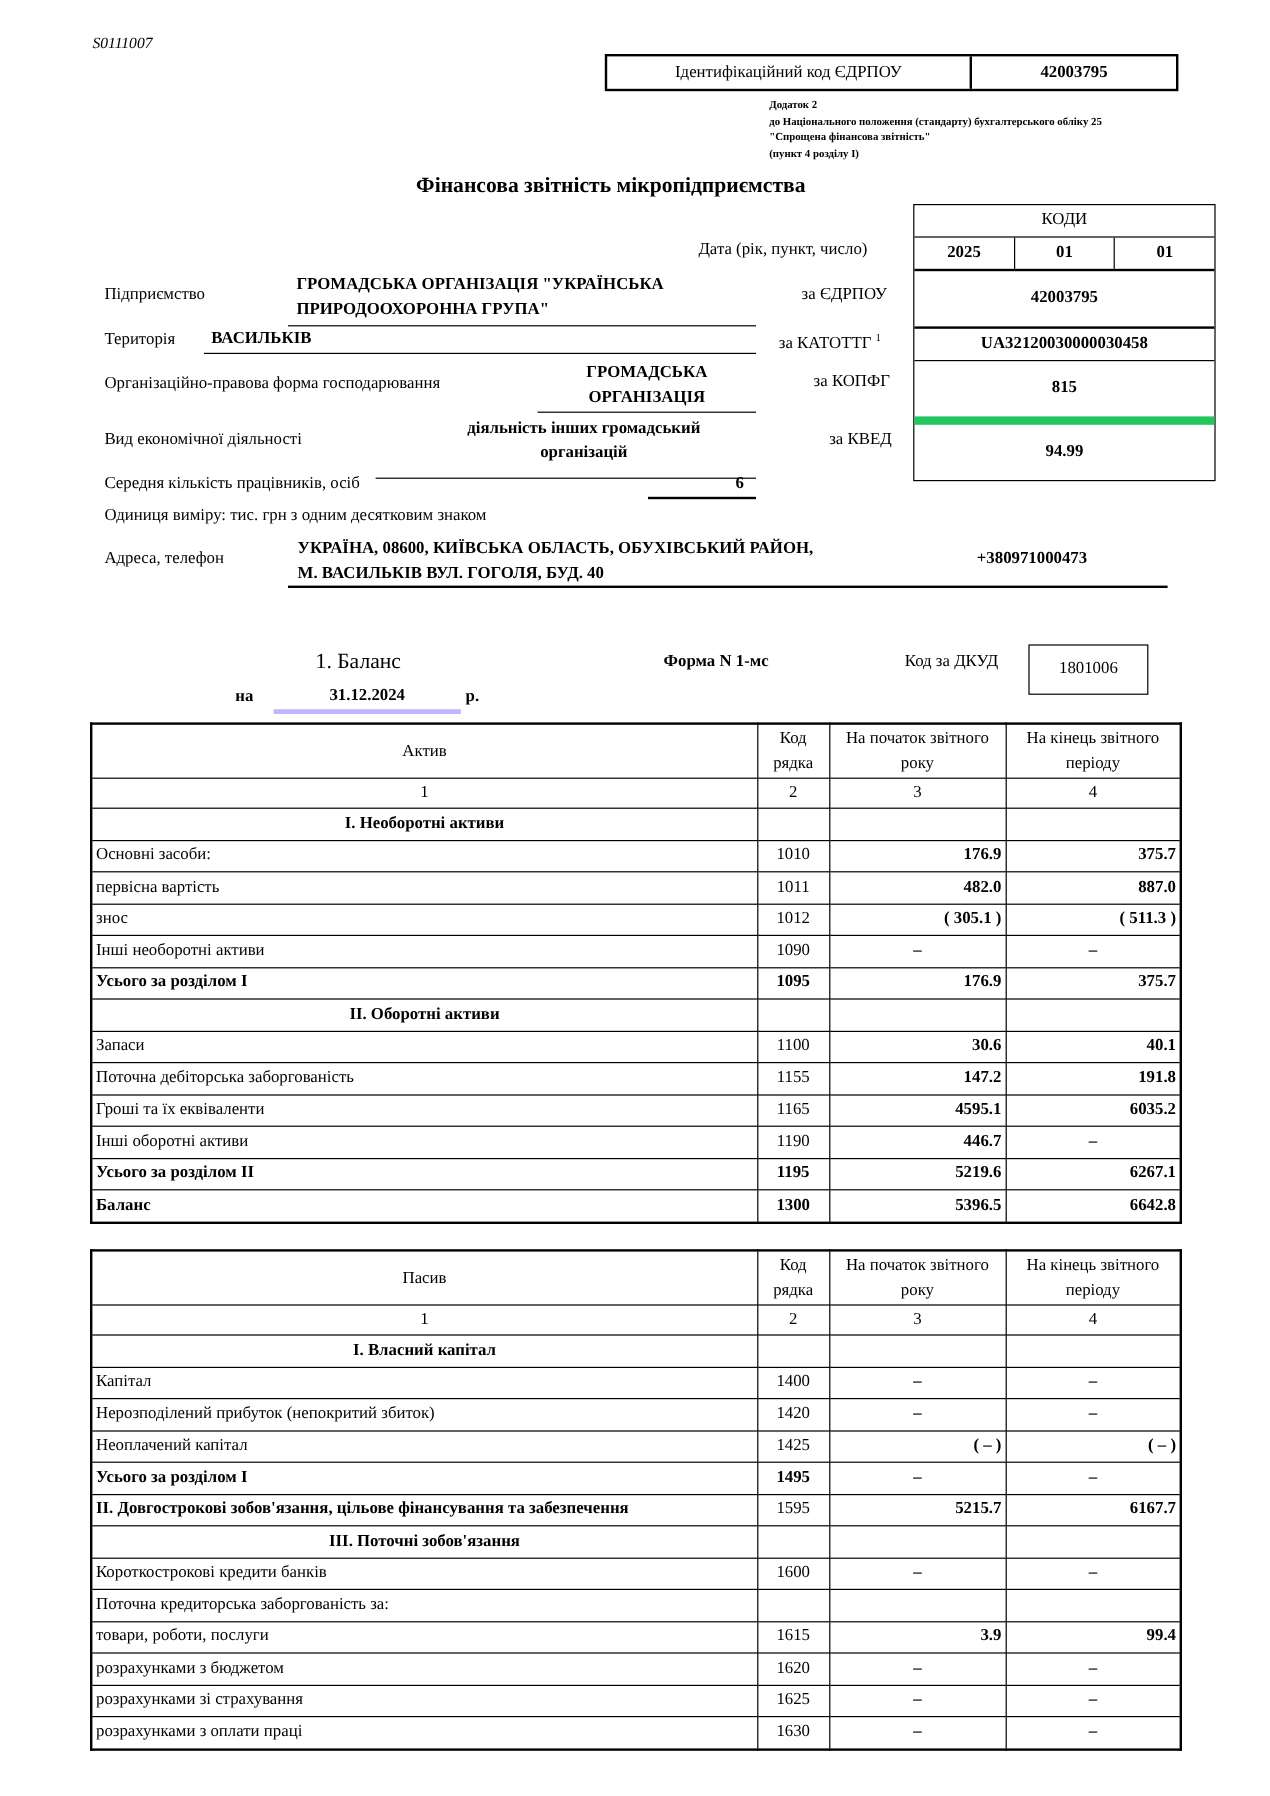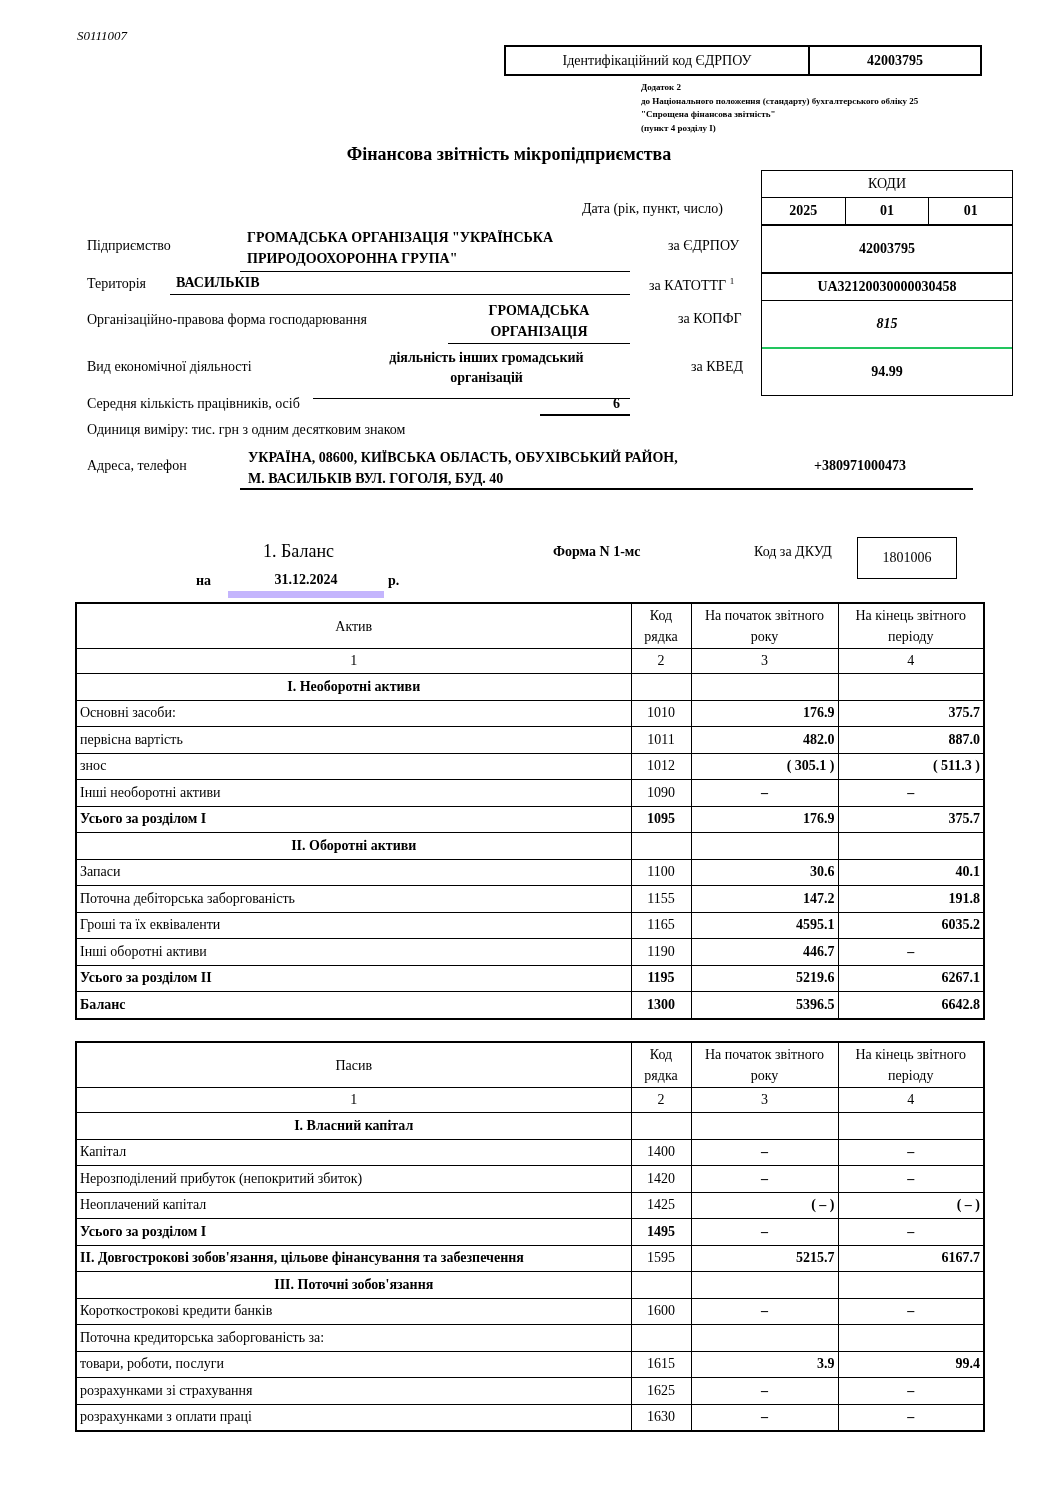--- a/index.html
+++ b/index.html
@@ -27,21 +27,21 @@
 
   .lbl { font-size: 14px; }
   .uline { border-bottom: 1px solid #000; }
   .uline2 { border-bottom: 2px solid #000; }
 
   .section-title { left: 263px; top: 541px; font-size: 18px; }
   .forma { left: 553px; top: 544px; font-weight: bold; font-size: 14px; }
   .dkud-lbl { left: 754px; top: 544px; font-size: 14px; }
   .dkud-box { left: 857px; top: 537px; width: 100px; height: 42px; border: 1px solid #000; box-sizing: border-box; display:flex; align-items:center; justify-content:center; font-size: 14px; }
   .na { left: 196px; top: 573px; font-weight: bold; }
-  .na-date { left: 228px; top: 572px; width: 156px; text-align: center; font-weight: bold; border-bottom: 7px solid #c4b5fd; padding-bottom: 3px; }
+  .na-date { left: 228px; top: 572px; width: 156px; text-align: center; font-weight: bold; border-bottom: 4px solid #c4b5fd; padding-bottom: 3px; }
   .na-r { left: 388px; top: 573px; font-weight: bold; }
 
   table.bal { position: absolute; left: 75px; width: 908px; border-collapse: collapse; table-layout: fixed; font-size: 14px; }
   table.bal td, table.bal th { border: 1px solid #000; padding: 0 3px; height: 25.5px; font-weight: normal; }
   table.bal col.c1 { width: 555px; } table.bal col.c2 { width: 60px; } table.bal col.c3 { width: 147px; } table.bal col.c4 { width: 146px; }
   table.bal thead th { height: 44px; text-align: center; line-height: 21px; }
   table.bal tr.nums td { text-align: center; height: 24px; }
   table.bal td.code { text-align: center; }
   table.bal td.num { text-align: right; font-weight: bold; }
   table.bal td.dash { text-align: center; font-weight: bold; }
@@ -71,21 +71,21 @@
 
 <div class="abs codes">
   <div class="row hdr">КОДИ</div>
   <div class="row date">
     <span>2025</span>
     <span>01</span>
     <span>01</span>
   </div>
   <div class="row r-edr">42003795</div>
   <div class="row r-kat">UA32120030000030458</div>
-  <div class="row r-kopfg" style="border-bottom:2px solid #22c55e;font-style:italic;">815</div>
+  <div class="row r-kopfg" style="border-bottom:7px solid #22c55e;">815</div>
   <div class="row r-kved">94.99</div>
 </div>
 
 <div class="abs lbl" style="left:582px; top:201px;">Дата (рік, пункт, число)</div>
 <div class="abs lbl" style="left:668px; top:238px;">за ЄДРПОУ</div>
 <div class="abs lbl" style="left:649px; top:276px;"><span>за КАТОТТГ</span> <sup style="font-size:9px;">1</sup></div>
 <div class="abs lbl" style="left:678px; top:311px;">за КОПФГ</div>
 <div class="abs lbl" style="left:691px; top:359px;">за КВЕД</div>
 
 <div class="abs lbl" style="left:87px; top:238px;">Підприємство</div>
@@ -309,20 +309,26 @@
         <td></td>
         <td></td>
     </tr>
     <tr>
       <td class="name">товари, роботи, послуги</td>
       <td class="code">1615</td>
       <td class="num">3.9</td>
       <td class="num">99.4</td>
     </tr>
     <tr>
+      <td class="name">розрахунками з бюджетом</td>
+      <td class="code">1620</td>
+      <td class="dash">–</td>
+      <td class="dash">–</td>
+    </tr>
+    <tr>
       <td class="name">розрахунками зі страхування</td>
       <td class="code">1625</td>
       <td class="dash">–</td>
       <td class="dash">–</td>
     </tr>
     <tr>
       <td class="name">розрахунками з оплати праці</td>
       <td class="code">1630</td>
       <td class="dash">–</td>
       <td class="dash">–</td>

